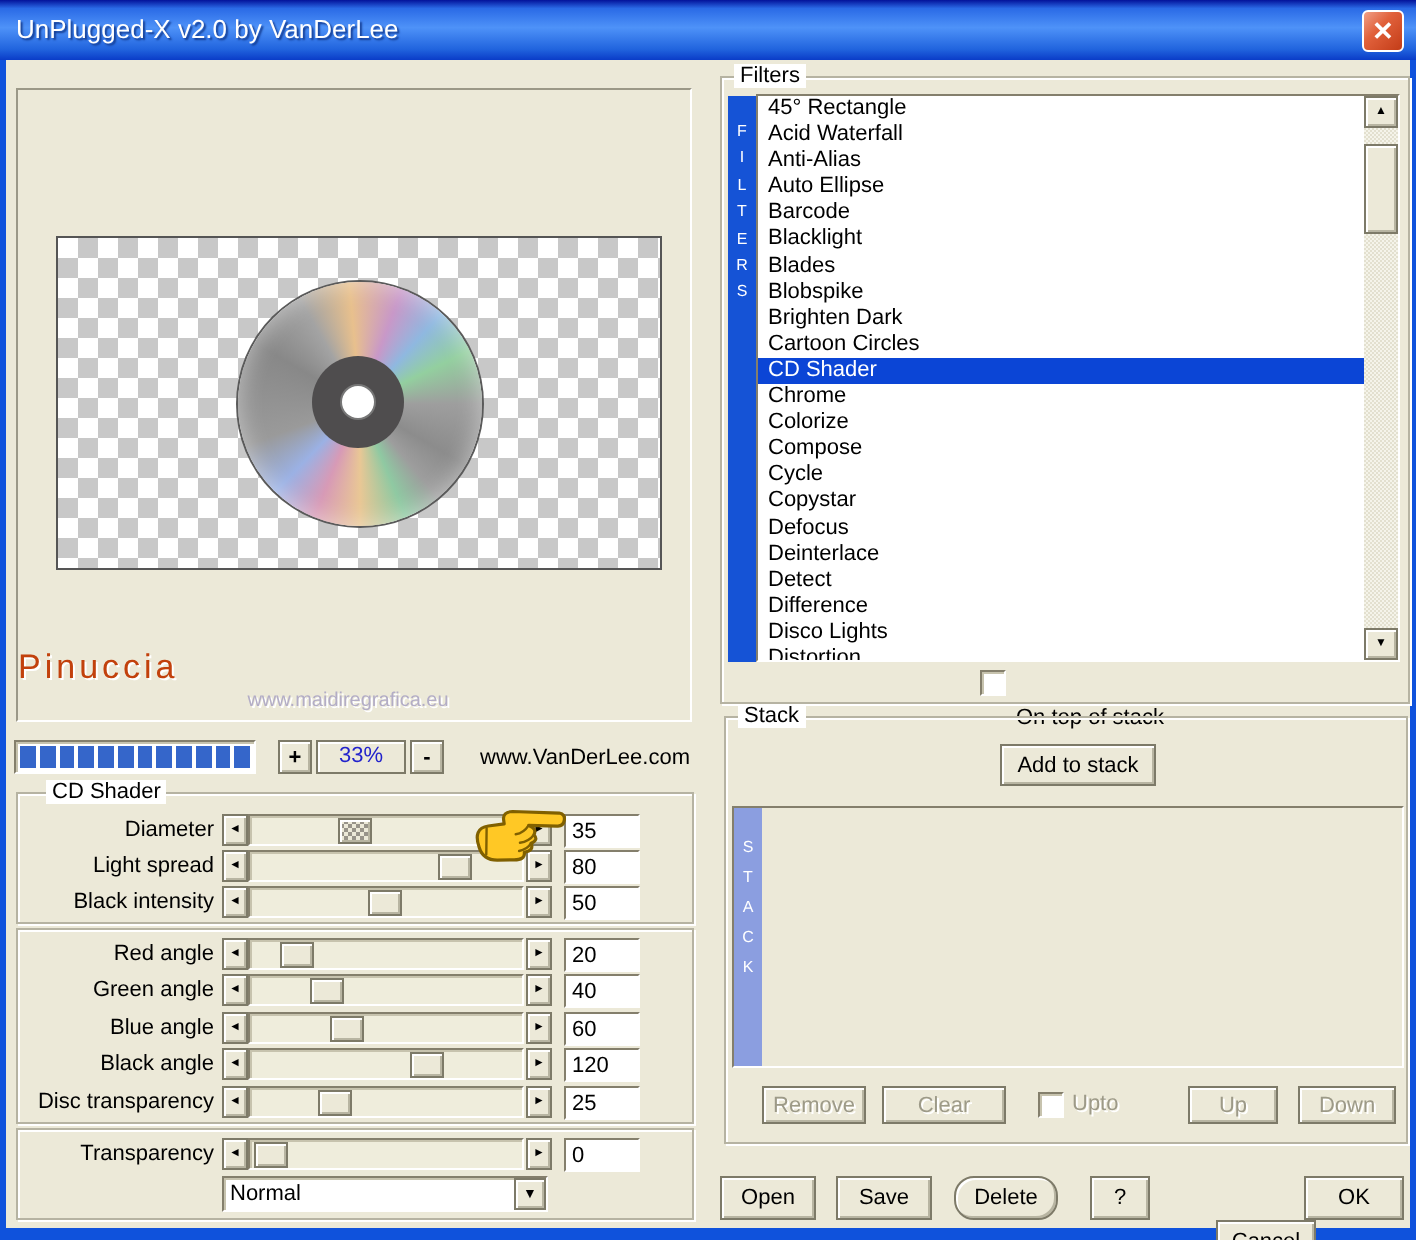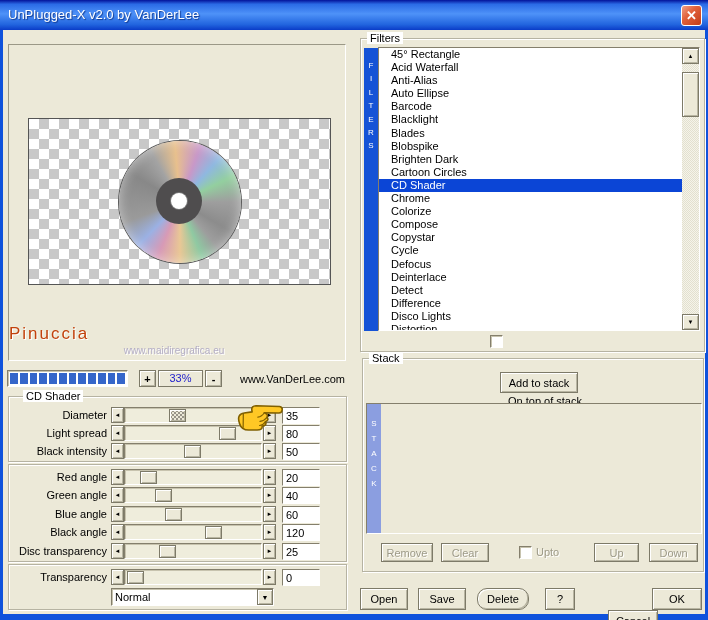--- a/index.html
+++ b/index.html
@@ -69,21 +69,21 @@
   .dropdown{position:absolute;left:102px;top:23px;width:163px;height:18px;background:#fff;}
   .dropdown .dd-text{position:absolute;left:3px;top:2px;font-size:11px;color:#000;}
   .dd-arrow{position:absolute;right:0;top:0;width:16px;height:16px;font-size:7px;line-height:15px;}
   
   .strip{position:absolute;display:flex;flex-direction:column;align-items:center;}
   .strip-letter{width:100%;text-align:center;color:#fff;font-size:8px;height:13.4px;line-height:13.4px;}
   #stack-strip .strip-letter{height:15px;line-height:15px;}
   #filters-strip{left:3px;top:9px;width:14px;height:283px;background:var(--filters-strip,#1553D6);padding-top:11px;}
   #filter-list{position:absolute;left:17px;top:8px;width:322px;height:284px;background:#fff;overflow:hidden;
     border:1px solid;border-color:#847F6C #FFFFFF #FFFFFF #847F6C;}
-  .filter-item{height:13.1px;line-height:13.1px;font-size:11px;color:#000;padding-left:12px;white-space:nowrap;}
+  .filter-item{height:13.1px;line-height:13.1px;font-size:11px;color:#000;padding-left:5px;white-space:nowrap;}
   .filter-item.selected{background:var(--selection,#0B45D6);color:#fff;}
   .scrollbar{position:absolute;right:0;top:0;width:17px;height:282px;
     background:repeating-conic-gradient(#f5f4ea 0% 25%,#e3e0cf 0% 50%) 0 0/2px 2px;}
   .sb-btn{position:absolute;left:0;width:17px;height:16px;font-size:6px;line-height:14px;}
   .sb-up{top:0;} .sb-down{bottom:0;}
   .sb-thumb{position:absolute;left:0;top:24px;width:17px;height:45px;background:#ECE9D8;border:1px solid #7d7a68;
     box-shadow:inset 1px 1px 0 #fff,inset -1px -1px 0 #b8b5a2;}
   
   .checkbox{position:absolute;width:13px;height:13px;background:#fff;border:1px solid;
     border-color:#847F6C #FFFFFF #FFFFFF #847F6C;box-shadow:inset 1px 1px 0 #c7c3ae;}
@@ -257,53 +257,53 @@
           <div class="filter-item">Barcode</div>
           <div class="filter-item">Blacklight</div>
           <div class="filter-item">Blades</div>
           <div class="filter-item">Blobspike</div>
           <div class="filter-item">Brighten Dark</div>
           <div class="filter-item">Cartoon Circles</div>
           <div class="filter-item selected">CD Shader</div>
           <div class="filter-item">Chrome</div>
           <div class="filter-item">Colorize</div>
           <div class="filter-item">Compose</div>
+          <div class="filter-item">Cycle</div>
           <div class="filter-item">Copystar</div>
-          <div class="filter-item">Cycle</div>
           <div class="filter-item">Defocus</div>
           <div class="filter-item">Deinterlace</div>
           <div class="filter-item">Detect</div>
           <div class="filter-item">Difference</div>
           <div class="filter-item">Disco Lights</div>
           <div class="filter-item">Distortion</div>
           <div class="scrollbar">
           <button class="btn sb-btn sb-up">▲</button>
           <div class="sb-thumb"></div>
           <button class="btn sb-btn sb-down">▼</button>
         </div>
         </div>
     </div>
 
     <div class="checkbox" style="left:487px;top:305px;"></div>
-    <span class="check-label" style="left:505px;top:323px;margin-top:42px;">On top of stack</span>
+    <span class="check-label" style="left:505px;top:323px;">On top of stack</span>
 
     <div class="groupbox" style="left:359px;top:328px;width:342px;height:214px;">
       <span class="legend">Stack</span>
       <button class="btn" style="left:137px;top:13px;width:78px;height:21px;">Add to stack</button>
       <div id="stack-list">
         <div id="stack-strip" class="strip">
             <div class="strip-letter">S</div>
             <div class="strip-letter">T</div>
             <div class="strip-letter">A</div>
             <div class="strip-letter">C</div>
             <div class="strip-letter">K</div>
           </div>
       </div>
       <button class="btn disabled" style="left:18px;top:184px;width:52px;height:19px;">Remove</button>
-      <button class="btn disabled" style="left:78px;top:184px;width:48px;height:19px;">Clear</button>
+      <button class="btn disabled" style="left:78px;top:184px;width:62px;height:19px;">Clear</button>
       <div class="checkbox" style="left:156px;top:187px;"></div>
       <span class="check-label disabled" style="left:173px;top:187px;">Upto</span>
       <button class="btn disabled" style="left:231px;top:184px;width:45px;height:19px;">Up</button>
       <button class="btn disabled" style="left:286px;top:184px;width:49px;height:19px;">Down</button>
     </div>
 
   <button class="btn" style="left: 357px; top: 558px; width: 48px; height: 22px;">Open</button>
       <button class="btn" style="left: 415px; top: 558px; width: 48px; height: 22px;">Save</button>
       <button class="btn" style="left: 474px; top: 558px; width: 52px; height: 22px; border-radius: 10px;">Delete</button>
       <button class="btn" style="left: 542px; top: 558px; width: 30px; height: 22px;">?</button>

